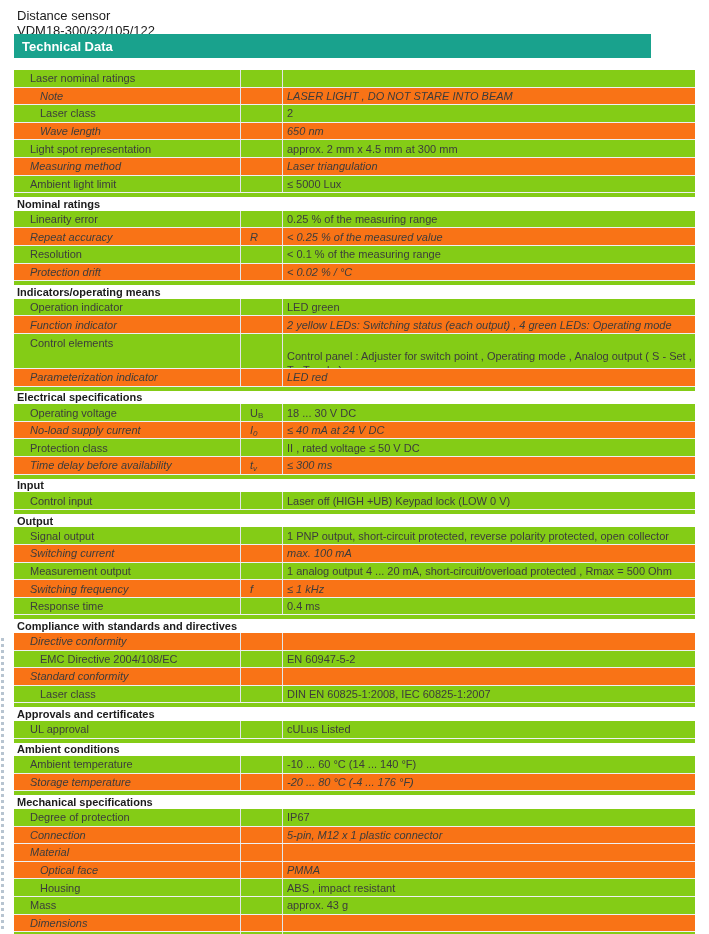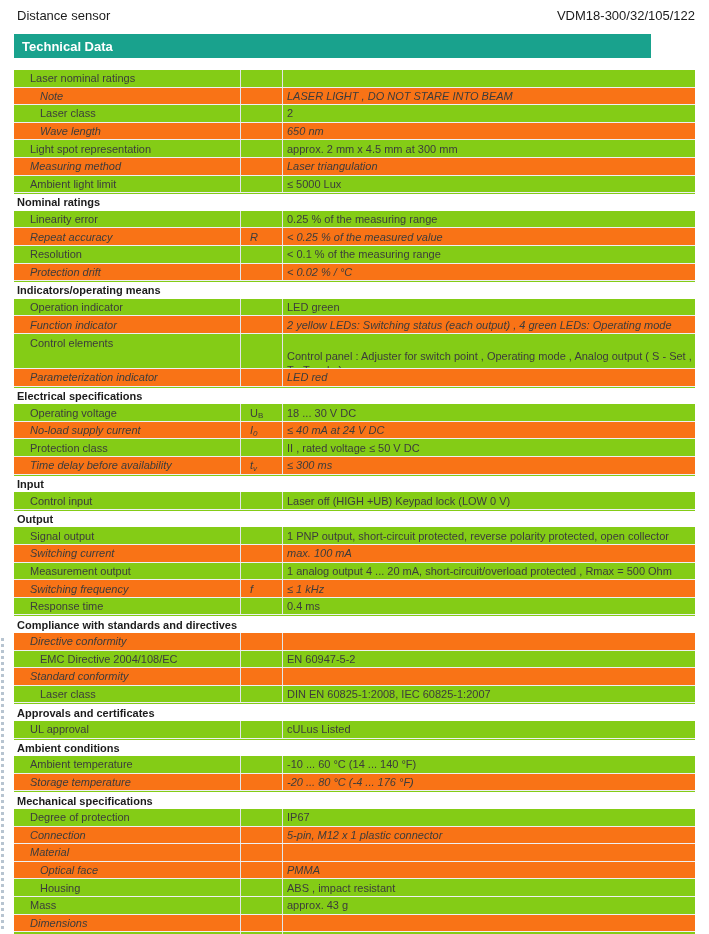--- a/index.html
+++ b/index.html
@@ -5,34 +5,34 @@
   html,body{margin:0;padding:0;}
   body{
     width:709px;height:934px;overflow:hidden;position:relative;
     background:#ffffff;
     font-family:"Liberation Sans", sans-serif;
     -webkit-font-smoothing:antialiased;
   }
   .page-header{
     position:absolute;left:17px;top:8px;width:678px;
     display:flex;justify-content:space-between;align-items:flex-start;
-    font-size:13px;color:#1c1c1c;
+    font-size:13px;color:#1c1c1c;flex-direction:column;
   }
   .banner{
     position:absolute;left:14px;top:34px;width:637px;height:24px;
     box-sizing:border-box;
     color:#ffffff;font-weight:bold;font-size:13px;
     display:flex;align-items:center;padding-left:8px;
   }
   .spec-table{
     position:absolute;left:14px;top:70px;width:681px;
   }
   .sec-header{
     height:17.6px;box-sizing:border-box;
-    border-top:1px solid #84cc16;
+    border-top:4px solid #84cc16;
     display:flex;align-items:center;
     font-weight:bold;font-size:11px;color:#1c1c1c;
     padding-left:3px;background:#ffffff;
   }
   .row{
     display:flex;height:17.6px;box-sizing:border-box;
     font-size:11px;color:#3c3c3c;
     background:#84cc16;border-bottom:1px solid #eef0f2;
   }
   .row.shaded{background:#f97316;font-style:italic;}

